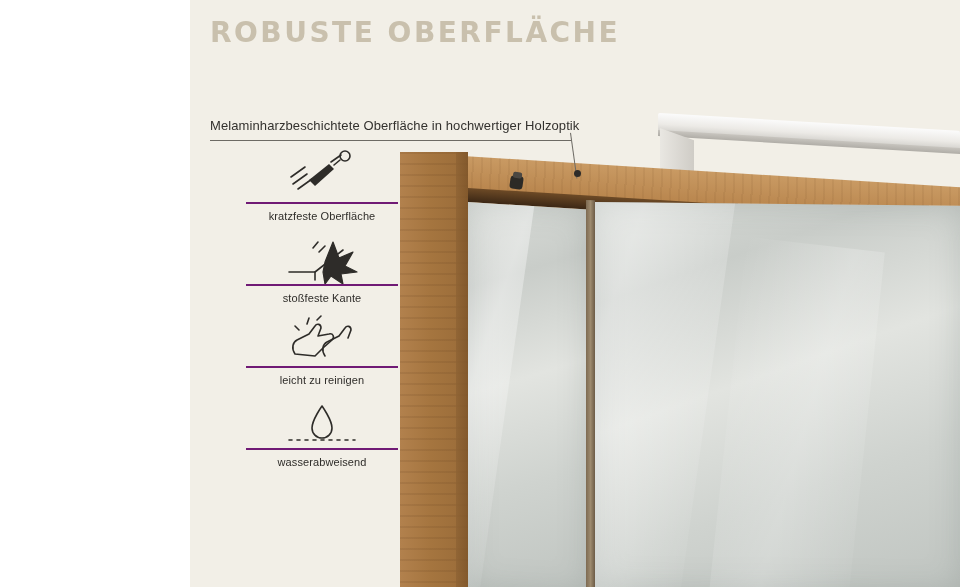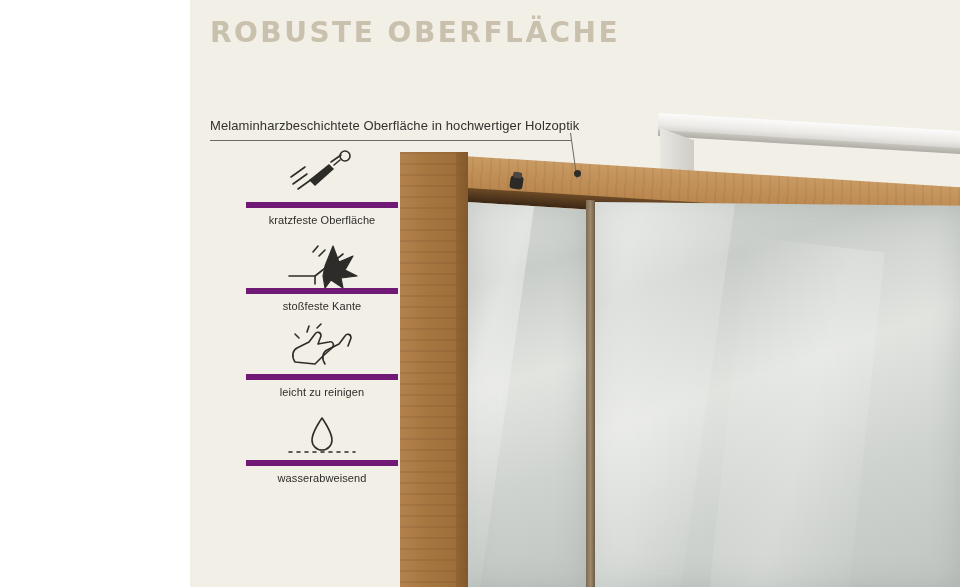--- a/index.html
+++ b/index.html
@@ -99,21 +99,21 @@
   .feature .icon {
     display: block;
     height: 52px;
     margin: 0 auto;
   }
   .feature .flabel {
     display: block;
     font-size: 11px;
     color: #2e2c29;
     padding-top: 6px;
-    border-top: 6px solid #701a75;
+    border-top: 2px solid #701a75;
     width: 152px;
     margin: 0 auto;
     letter-spacing: 0.1px;
   }
 
   
   .cabinet-wrap {
     position: absolute;
     left: 0; top: 0;
     width: 770px;

